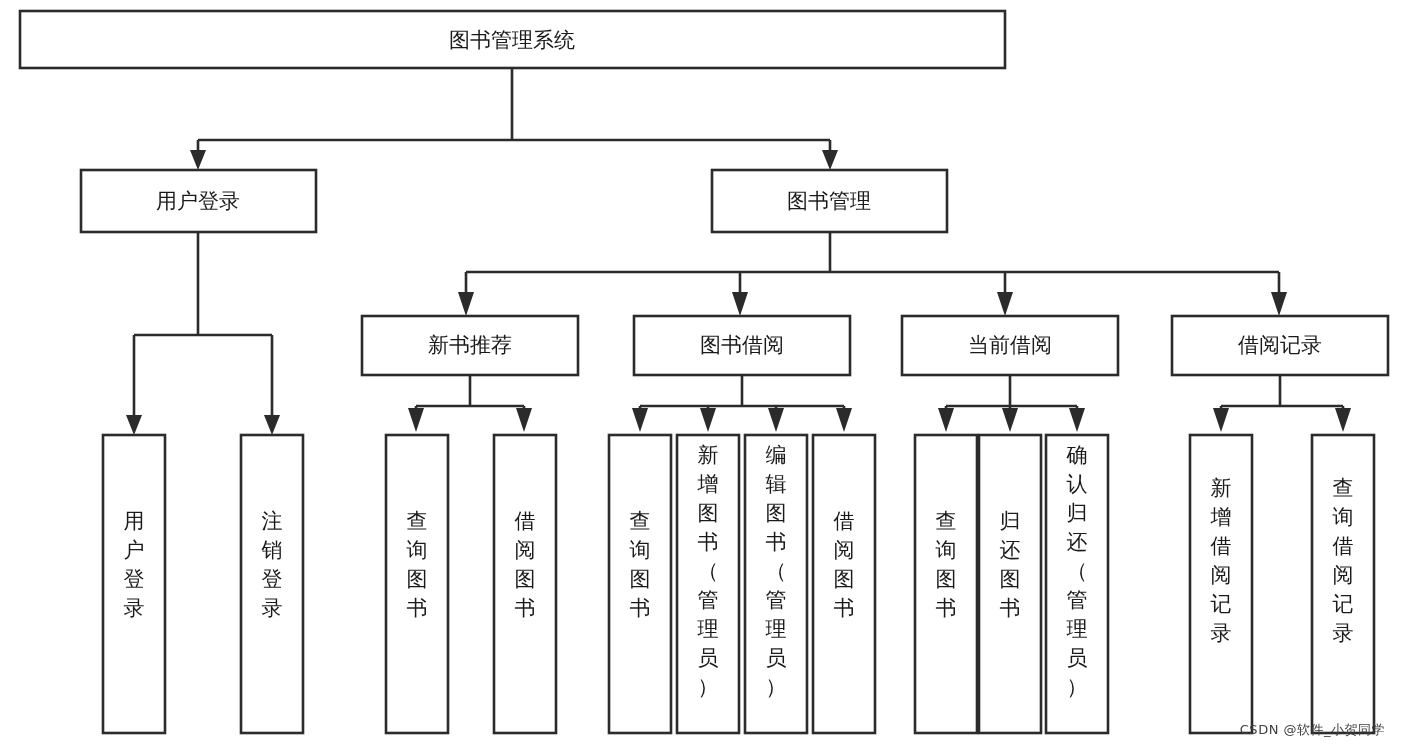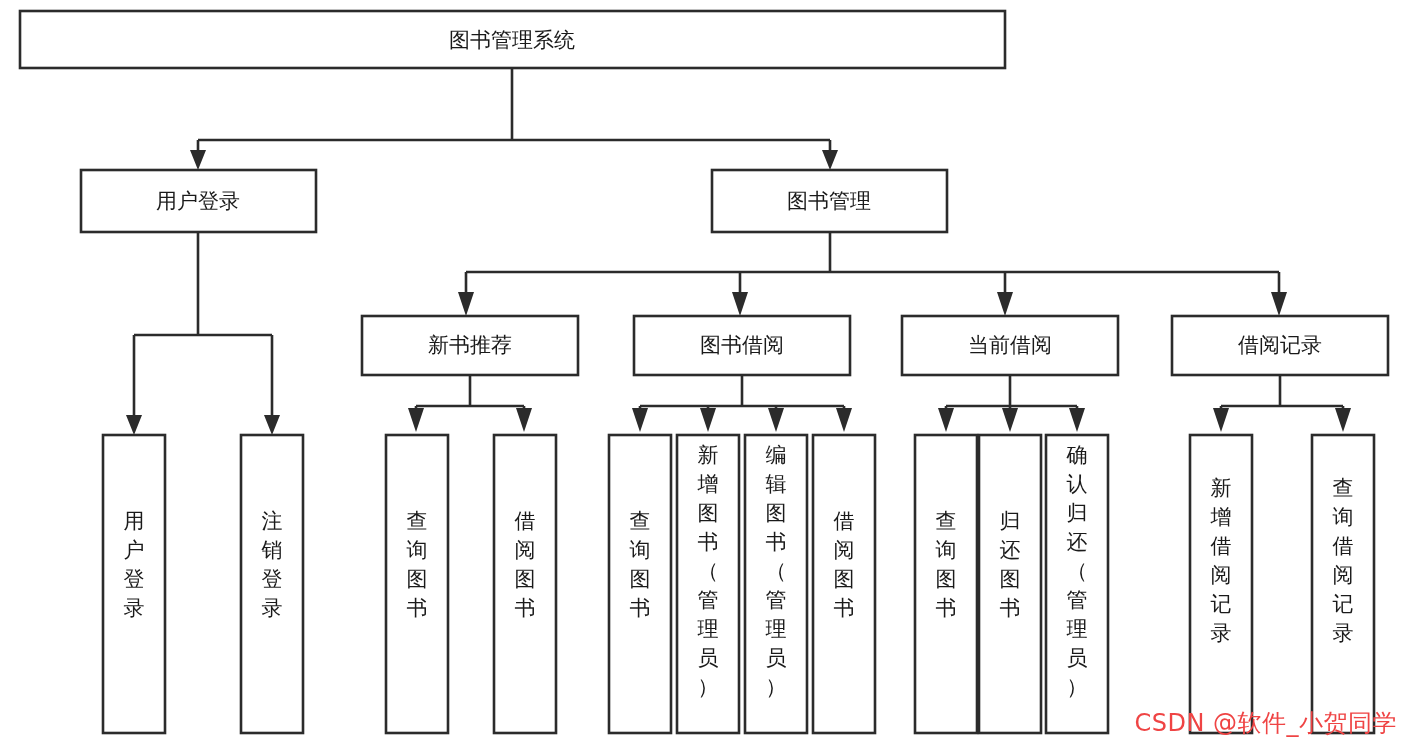--- a/index.html
+++ b/index.html
@@ -41,25 +41,25 @@
     stroke: #2b2b2b;
     stroke-width: 2.6;
     fill: none;
   }
   .arrow-head {
     fill: #2b2b2b;
     stroke: none;
   }
   .watermark {
     position: absolute;
-    right: 8px;
+    right: 20px;
     bottom: 8px;
     font-family: "DejaVu Sans", "Liberation Sans", sans-serif;
-    font-size: 24px;
-    color: #ef4444;
+    font-size: 13px;
+    color: #404040;
     white-space: nowrap;
     pointer-events: none;
     letter-spacing: 0.5px;
   }
 </style>
 </head>
 <body>
 
 <svg id="diagram" viewBox="0 0 1405 747" xmlns="http://www.w3.org/2000/svg">
 

